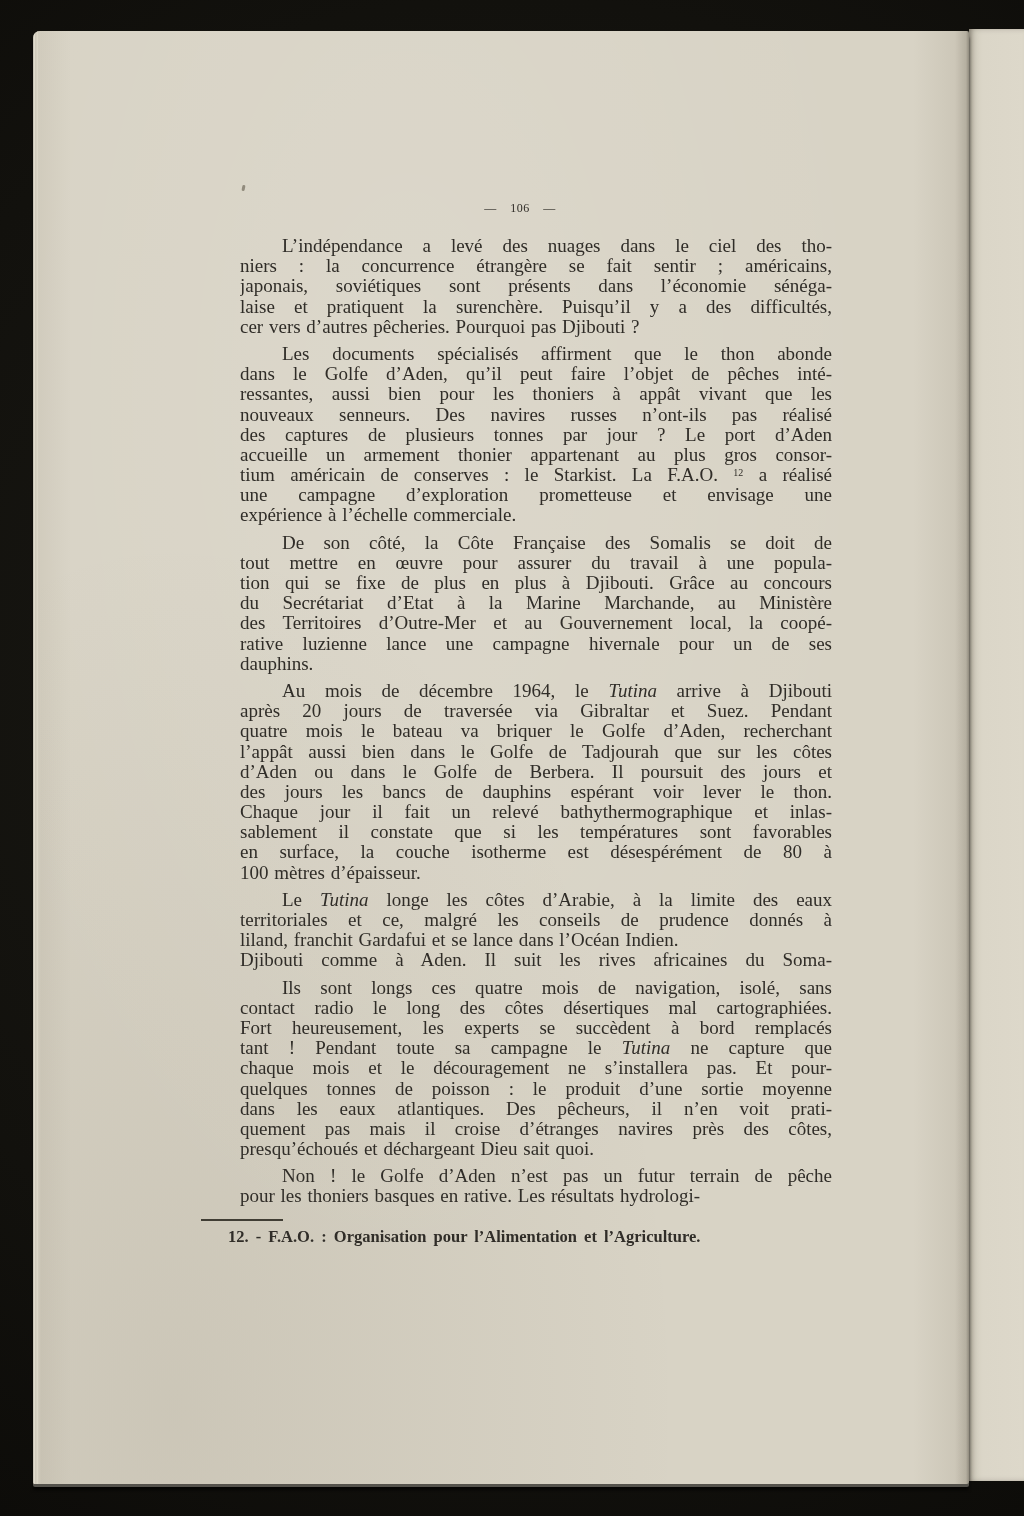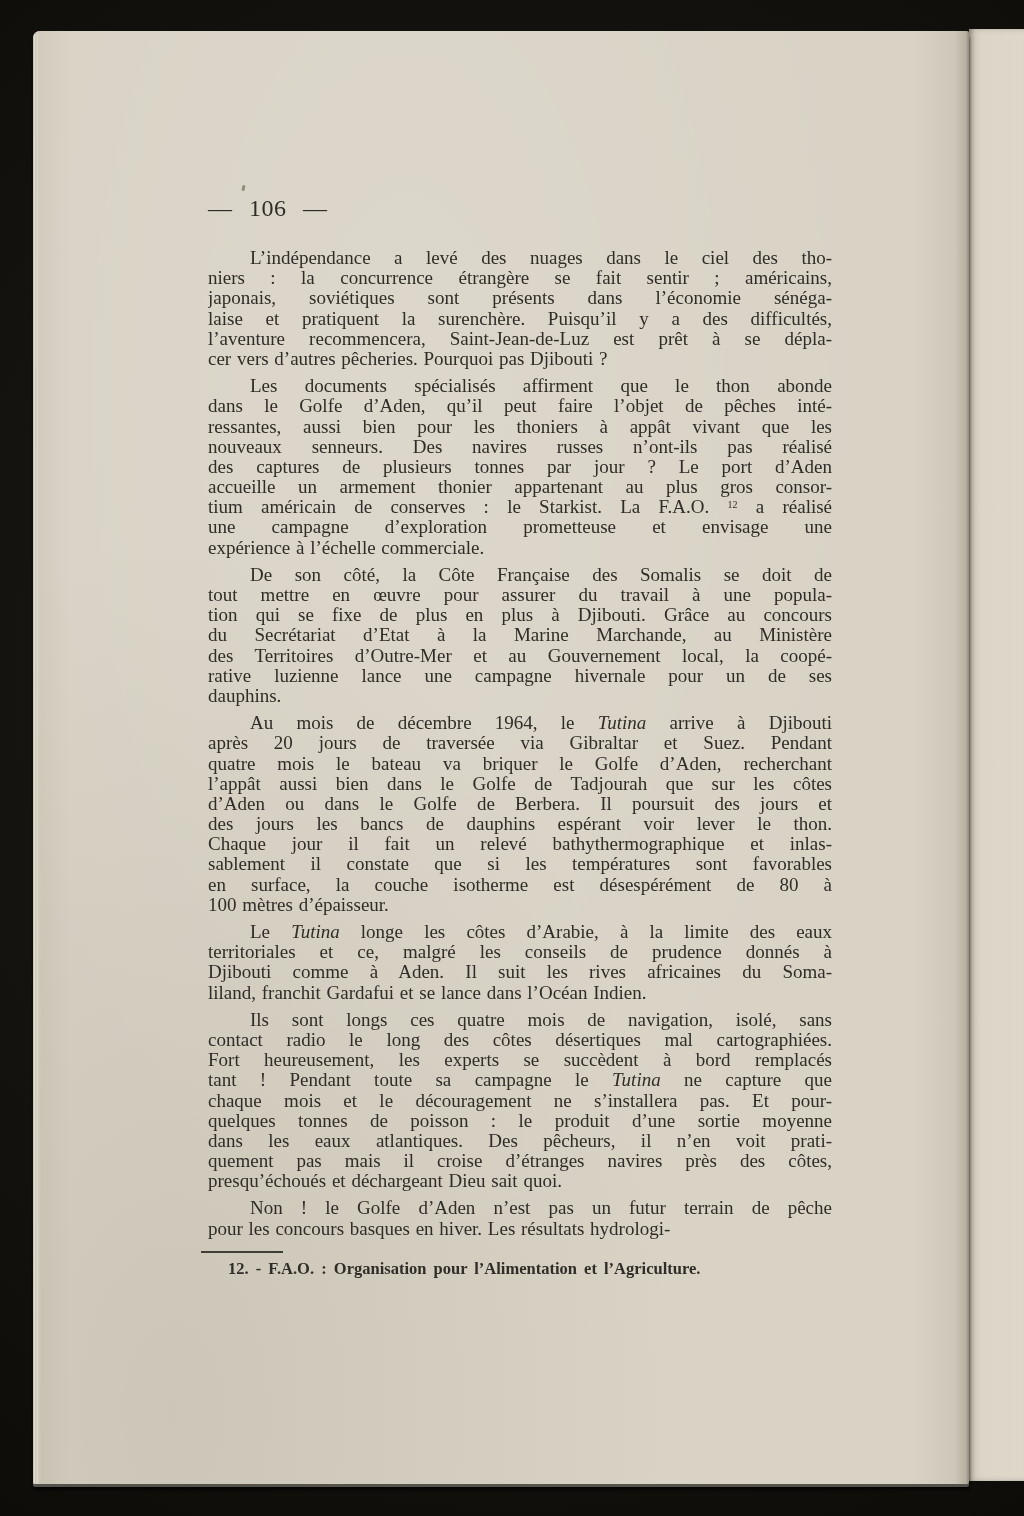--- a/index.html
+++ b/index.html
@@ -52,35 +52,36 @@
     position: absolute;
     left: 175px; top: 165px;
     width: 624px;
     color: #302d28;
     font-size: 19px;
     line-height: 20.2px;
     text-rendering: optimizeLegibility;
   }
 
   .page-heading {
-    text-align: left;
-    font-size: 24px;
+    text-align: center;
+    font-size: 12px;
     line-height: 24px;
     letter-spacing: 0.5px;
     word-spacing: 10px;
-    margin-bottom: 28px;
+    margin-bottom: 16px;
   }
 
   .para { margin: 0 0 7px 0; }
   .line {
     text-align: justify;
     text-align-last: justify;
     height: 20.2px;
     overflow: hidden;
     word-spacing: 1px;
+    margin-left: 32px;
   }
   .line.first { text-indent: 42px; }
   .line.last { text-align-last: left; }
   .line i { font-style: italic; }
   .line sup {
     font-size: 10px;
     line-height: 0;
     vertical-align: 5px;
     letter-spacing: 0;
   }
@@ -120,21 +121,20 @@
   <div class="speck"></div>
 
   <div class="text-column">
     <div class="page-heading">— 106 —</div>
     <div class="paras">
         <div class="para">
           <div class="line first">L’indépendance a levé des nuages dans le ciel des tho-</div>
           <div class="line">niers : la concurrence étrangère se fait sentir ; américains,</div>
           <div class="line">japonais, soviétiques sont présents dans l’économie sénéga-</div>
           <div class="line">laise et pratiquent la surenchère. Puisqu’il y a des difficultés,</div>
-          <div class="line">l’aventure recommencera, Saint-Jean-de-Luz est prêt à se dépla-</div>
           <div class="line last">cer vers d’autres pêcheries. Pourquoi pas Djibouti ?</div>
         </div>
         <div class="para">
           <div class="line first">Les documents spécialisés affirment que le thon abonde</div>
           <div class="line">dans le Golfe d’Aden, qu’il peut faire l’objet de pêches inté-</div>
           <div class="line">ressantes, aussi bien pour les thoniers à appât vivant que les</div>
           <div class="line">nouveaux senneurs. Des navires russes n’ont-ils pas réalisé</div>
           <div class="line">des captures de plusieurs tonnes par jour ? Le port d’Aden</div>
           <div class="line">accueille un armement thonier appartenant au plus gros consor-</div>
           <div class="line">tium américain de conserves : le Starkist. La F.A.O. <sup>12</sup> a réalisé</div>
@@ -158,35 +158,35 @@
           <div class="line">d’Aden ou dans le Golfe de Berbera. Il poursuit des jours et</div>
           <div class="line">des jours les bancs de dauphins espérant voir lever le thon.</div>
           <div class="line">Chaque jour il fait un relevé bathythermographique et inlas-</div>
           <div class="line">sablement il constate que si les températures sont favorables</div>
           <div class="line">en surface, la couche isotherme est désespérément de 80 à</div>
           <div class="line last">100 mètres d’épaisseur.</div>
         </div>
         <div class="para">
           <div class="line first">Le <i>Tutina</i> longe les côtes d’Arabie, à la limite des eaux</div>
           <div class="line">territoriales et ce, malgré les conseils de prudence donnés à</div>
+          <div class="line last">liland, franchit Gardafui et se lance dans l’Océan Indien.</div>
           <div class="line">Djibouti comme à Aden. Il suit les rives africaines du Soma-</div>
-          <div class="line last">liland, franchit Gardafui et se lance dans l’Océan Indien.</div>
         </div>
         <div class="para">
           <div class="line first">Ils sont longs ces quatre mois de navigation, isolé, sans</div>
           <div class="line">contact radio le long des côtes désertiques mal cartographiées.</div>
           <div class="line">Fort heureusement, les experts se succèdent à bord remplacés</div>
           <div class="line">tant ! Pendant toute sa campagne le <i>Tutina</i> ne capture que</div>
           <div class="line">chaque mois et le découragement ne s’installera pas. Et pour-</div>
           <div class="line">quelques tonnes de poisson : le produit d’une sortie moyenne</div>
           <div class="line">dans les eaux atlantiques. Des pêcheurs, il n’en voit prati-</div>
           <div class="line">quement pas mais il croise d’étranges navires près des côtes,</div>
           <div class="line last">presqu’échoués et déchargeant Dieu sait quoi.</div>
         </div>
         <div class="para">
           <div class="line first">Non ! le Golfe d’Aden n’est pas un futur terrain de pêche</div>
-          <div class="line last">pour les concours basques en hiver. Les résultats hydrologi-</div>
+          <div class="line last">pour les thoniers basques en rative. Les résultats hydrologi-</div>
         </div>
       </div>
     <div class="footnote-rule"></div>
     <div class="footnote-text">12. - F.A.O. : Organisation pour l’Alimentation et l’Agriculture.</div>
   </div>
 </div>
 
 </body></html>

